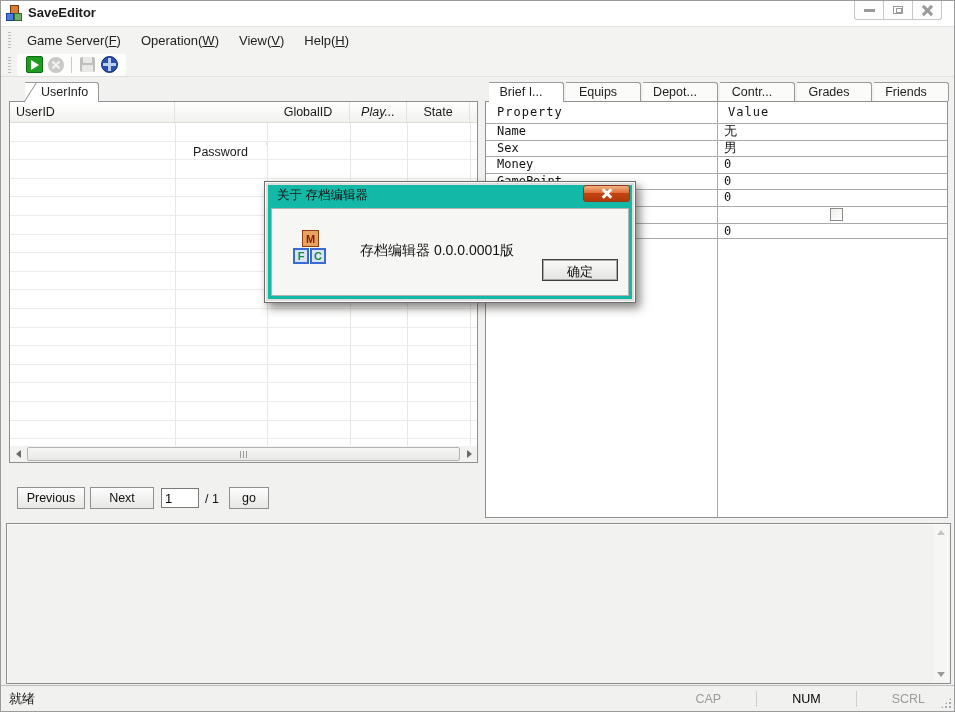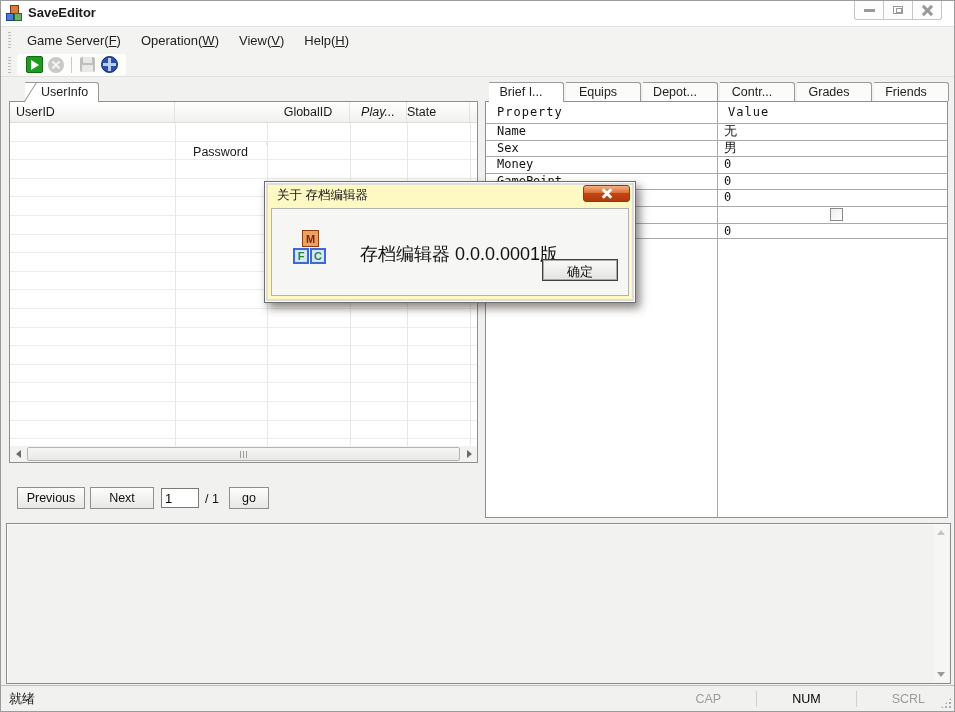--- a/index.html
+++ b/index.html
@@ -60,21 +60,21 @@
   
   .ltabrow { position:absolute; left:24px; top:81px; display:flex; z-index:2; }
   .ltable { position:absolute; left:8px; top:100px; width:469px; height:362px; background:#fff; border:1px solid #8f8f8f; z-index:1; }
   .lheader { position:absolute; left:0; top:0; width:100%; height:21px;
              background:linear-gradient(#ffffff,#f1f1ee); border-bottom:1px solid #dcdcda; display:flex; }
   .lh { font-size:12.5px; color:#1a1a1a; padding-top:3px; border-right:1px solid #e3e3e1; }
   .lh.c0 { width:165px; padding-left:6px; }
   .lh.c1 { width:92px; text-align:center;margin-top:40px; }
   .lh.c2 { width:83px; text-align:center; }
   .lh.c3 { width:57px; text-align:center;font-style:italic; }
-  .lh.c4 { width:63px; }
+  .lh.c4 { width:63px; text-align:center; }
   .lbody { position:absolute; left:0; top:21px; width:467px; height:324px;
            background:repeating-linear-gradient(to bottom,transparent 0 17.6px,#ececea 17.6px 18.6px); }
   .lvline { position:absolute; top:0; width:1px; height:100%; background:#e7e7e5; }
   .hscroll { position:absolute; left:0; bottom:0; width:467px; height:16px; background:#f2f2f0; display:flex; align-items:center; }
   .hs-arrow { width:16px; height:16px; display:flex; align-items:center; justify-content:center; }
   .tri-l { width:0;height:0;border-right:5px solid #6a6a6a;border-top:4px solid transparent;border-bottom:4px solid transparent; }
   .tri-r { width:0;height:0;border-left:5px solid #6a6a6a;border-top:4px solid transparent;border-bottom:4px solid transparent; }
   .hs-thumb { flex:1; height:14px; margin:0 1px; background:linear-gradient(#f6f6f4,#e8e8e6);
               border:1px solid #b3b3b1; border-radius:2px; display:flex; align-items:center; justify-content:center; gap:2px; }
   .hs-grip { width:1px; height:7px; background:#9a9a98; }
@@ -113,37 +113,37 @@
                border-top:1px solid #bdbdbd; display:flex; align-items:center; font-size:13px; }
   .status-ready { margin-left:8px; }
   .status-right { position:absolute; right:22px; display:flex; align-items:center;gap:28px; }
   .ind { padding:0 7px; font-size:12.5px; }
   .ind.dim { color:#9c9c9c; } .ind.strong { color:#000000; }
   .ind-sep { width:1px; height:16px; background:#cfcfcd; }
   .resize-grip { position:absolute; right:2px; bottom:2px; width:12px; height:12px;
                  background-image:radial-gradient(circle,#ababab 1px,transparent 1.4px);
                  background-size:4px 4px; clip-path:polygon(100% 0,100% 100%,0 100%); }
   
-  .dialog { position:absolute; left:263px; top:180px; width:372px; height:122px; background:#fef9c3;
+  .dialog { position:absolute; left:263px; top:180px; width:372px; height:122px; background:#14b8a6;
             border:1px solid #6d6d6d; box-shadow:inset 0 0 0 1px #fbfbfa, inset 0 0 0 3px #dddddb,
             4px 5px 9px rgba(40,35,30,.55); z-index:10; }
   .dlg-title { position:absolute; left:12px; top:5px; font-size:12.5px; color:#151515; }
   .dlg-close { position:absolute; right:5px; top:3px; width:47px; height:17px; border:1px solid #8e3a1a; border-radius:3px;
                background:linear-gradient(#f2b183,#dd7038 45%,#c24513 50%,#b23a0e); display:flex; align-items:center; justify-content:center; }
   .dlg-close .glyph-x { width:9px; height:9px; }
   .dlg-close .glyph-x:before,.dlg-close .glyph-x:after { background:#fff; width:12px; height:3px; top:3px; left:-1px; }
   .dlg-frame { position:absolute; left:6px; right:6px; top:26px; bottom:6px; border:1px solid #b2b2b0; background:#f6f6f4; }
   .mfc-icon { position:absolute; left:28px; top:48px; width:34px; height:36px; }
   .mfc-icon div { position:absolute; font-weight:bold; text-align:center; }
   .mfc-top { left:9px; top:0; width:17px; height:17px; background:#e8a35e; border:1px solid #8f3c10;
              color:#8b1a1a; font-size:11px; line-height:16px; }
   .mfc-f, .mfc-c { top:18px; width:16px; height:16px; background:#d8e4fa; border:2px solid #3a6ad4;
              color:#1f8a35; font-size:11px; line-height:12px; }
   .mfc-f { left:0; } .mfc-c { left:17px; }
-  .dlg-text { position:absolute; left:95px; top:60px; font-size:18px; color:#111; }
+  .dlg-text { position:absolute; left:95px; top:60px; font-size:14px; color:#111; }
   .dlg-ok { position:absolute; left:277px; top:77px; width:76px; height:22px; background:linear-gradient(#fafafa,#e3e3e1);
             border:1px solid #3f3f3f; box-shadow:inset 0 0 0 1px #a9a9a7; font-size:13px; text-align:center; padding-top:3px; }
 </style>
 </head>
 <body>
 
 <div id="window">
 
   <div class="titlebar">
     <div class="app-icon">

